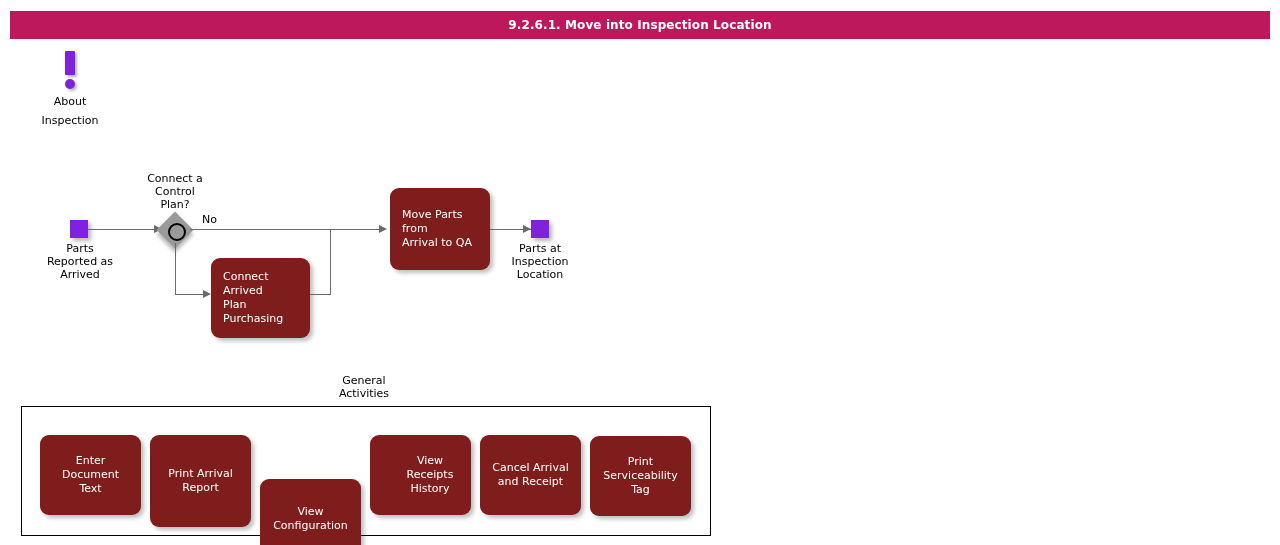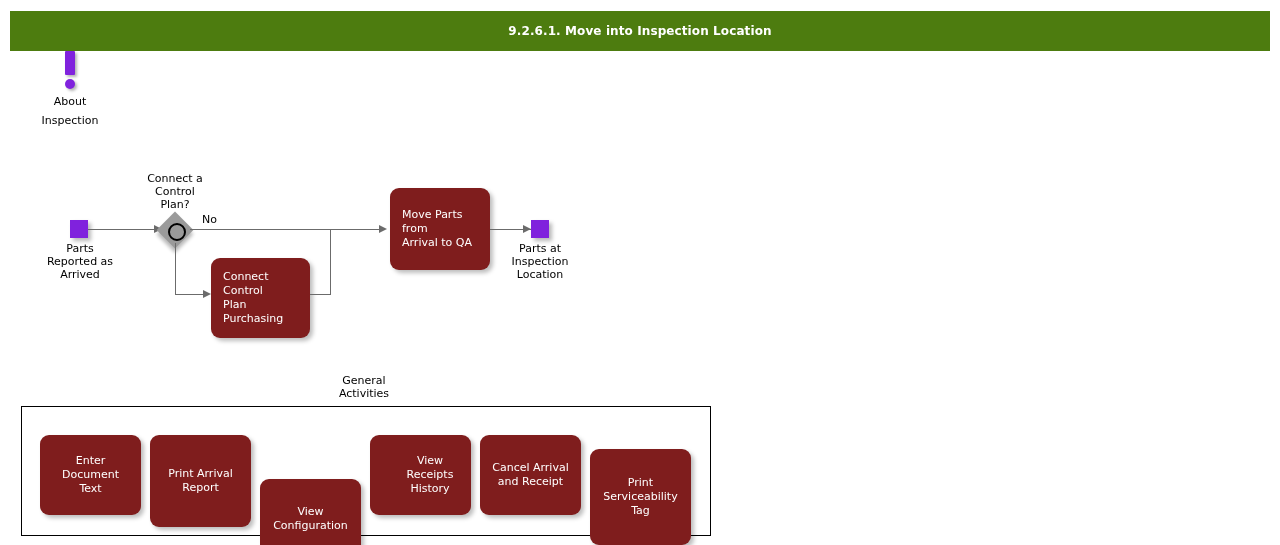--- a/index.html
+++ b/index.html
@@ -15,22 +15,22 @@
     font-family: "DejaVu Sans", sans-serif;
     -webkit-font-smoothing: none;
   }
 
   
   .titlebar {
     position: absolute;
     left: 10px;
     top: 11px;
     width: 1260px;
-    height: 40px;
-    background: #4d7c0f;
+    height: 28px;
+    background: #be185d;
     color: #ffffff;
     font-size: 12px;
     font-weight: bold;
     display: flex;
     align-items: center;
     justify-content: center;
     letter-spacing: 0.1px;
   }
 
   
@@ -211,21 +211,21 @@
 
 <div class="flow-label" style="left:202px; top:213px;">No</div>
 <div class="ln-h" style="left:190px; top:229px; width:192px;"></div>
 <div class="arrow-r" style="left:379px; top:225px;"></div>
 
 <div class="ln-v" style="left:175px; top:243px; height:51px;"></div>
 <div class="ln-h" style="left:175px; top:294px; width:32px;"></div>
 <div class="arrow-r" style="left:203px; top:290px;"></div>
 
 <div class="task left" style="left:211px; top:258px; width:99px; height:80px;">
-  <span class="txt">Connect Control
+  <span class="txt">Connect Arrived
 Plan Purchasing</span>
 </div>
 
 <div class="ln-h" style="left:310px; top:294px; width:21px;"></div>
 <div class="ln-v" style="left:330px; top:229px; height:66px;"></div>
 
 <div class="task left" style="left:390px; top:188px; width:100px; height:82px;">
   <span class="txt">Move Parts from
 Arrival to QA</span>
 </div>
@@ -261,17 +261,17 @@
 <div class="task center" style="left:370px; top:435px; width:101px; height:80px;padding-left:25px;">
   <span class="txt">View Receipts
 History</span>
 </div>
 
 <div class="task center" style="left:480px; top:435px; width:101px; height:80px;">
   <span class="txt">Cancel Arrival
 and Receipt</span>
 </div>
 
-<div class="task center" style="left:590px; top:449px; width:101px; height:96px;">
+<div class="task center" style="left:590px; top:436px; width:101px; height:80px;">
   <span class="txt">Print
 Serviceability
 Tag</span>
 </div>
 
 </body></html>

